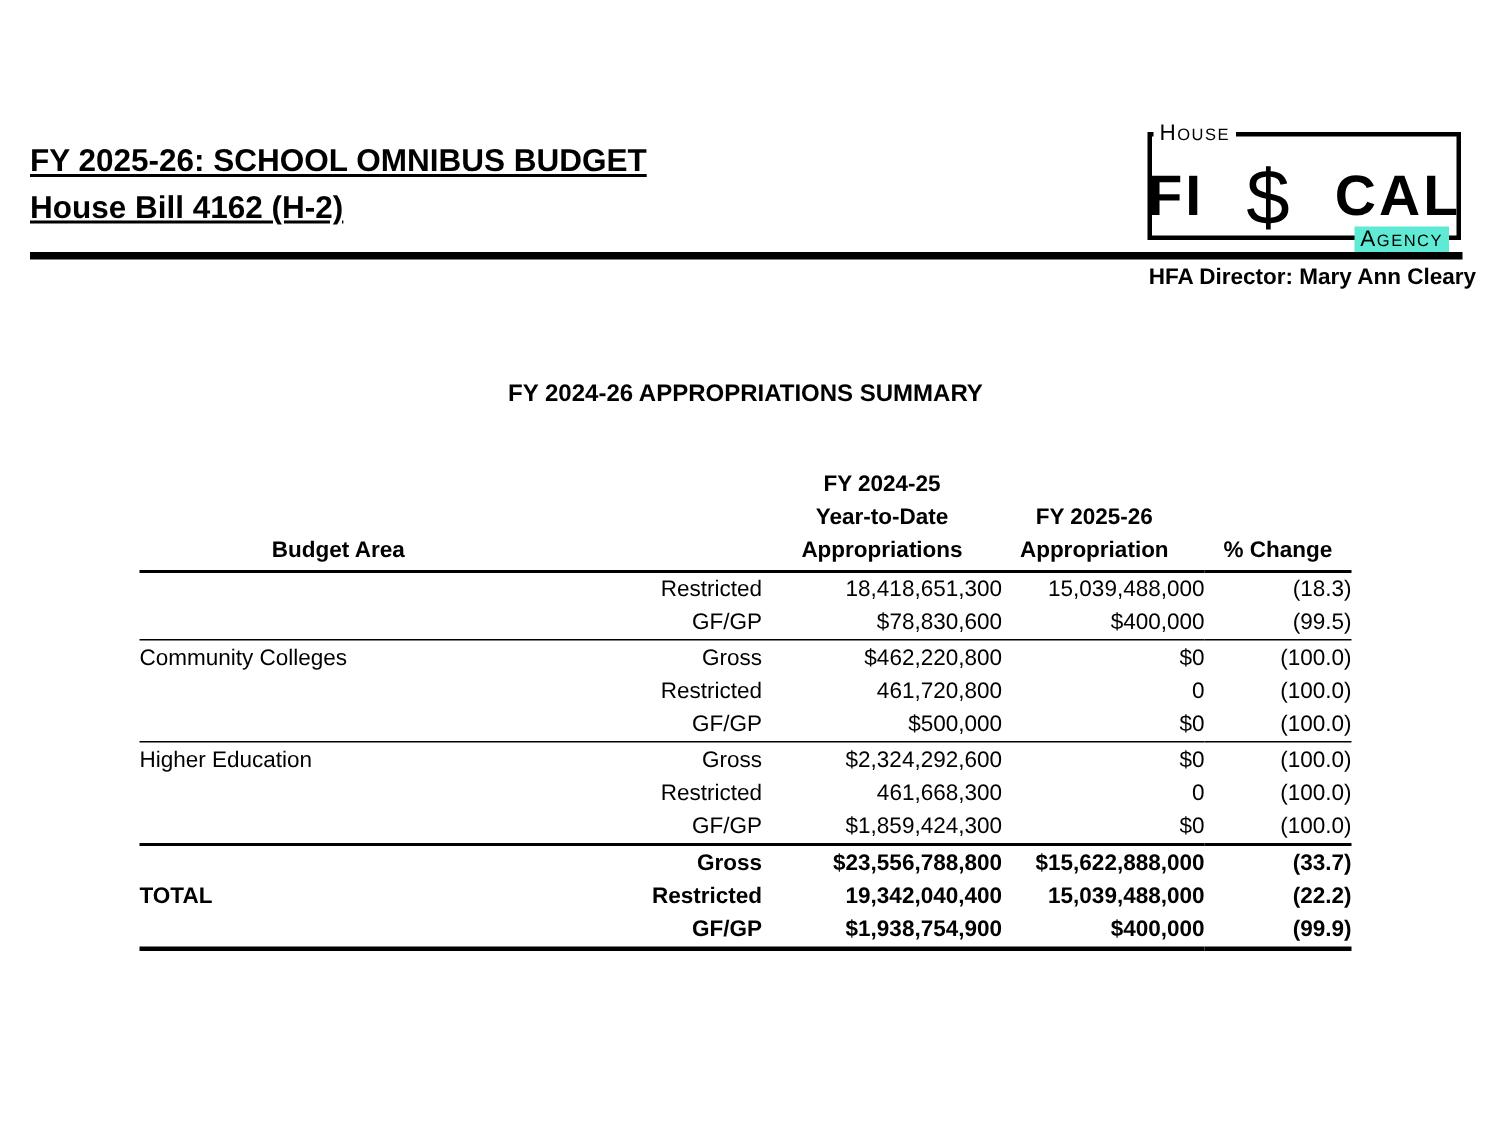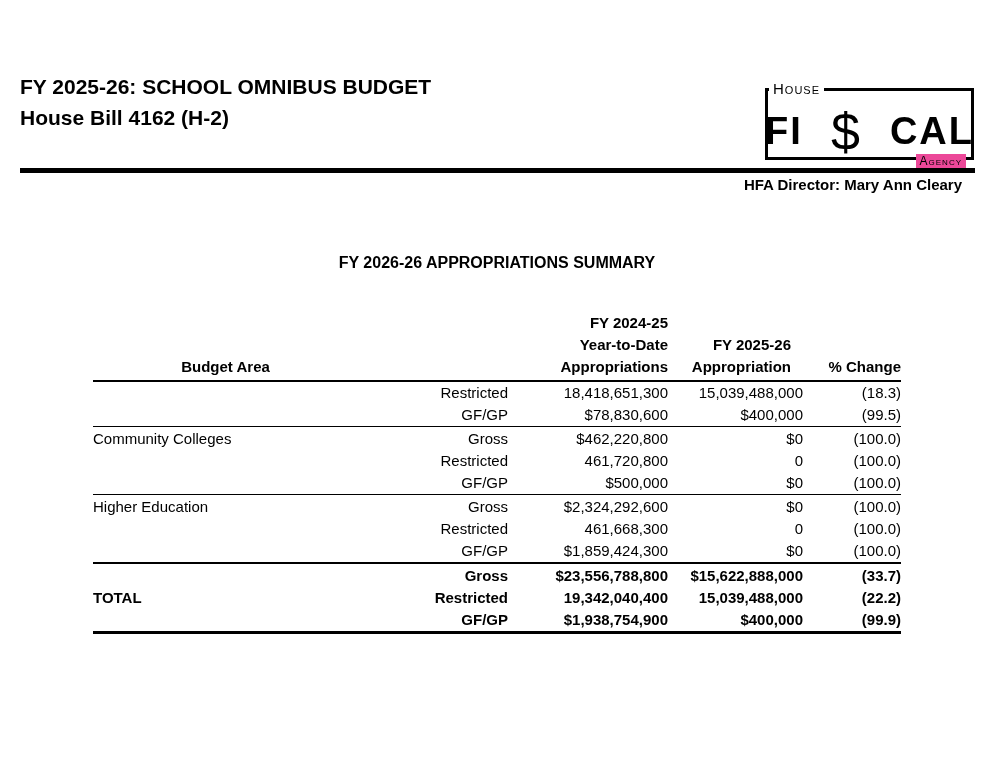--- a/index.html
+++ b/index.html
@@ -5,58 +5,58 @@
   * { box-sizing: border-box; margin: 0; padding: 0; }
   html, body { background: #ffffff; }
   body {
     width: 1000px; height: 760px;
     font-family: "Liberation Sans", sans-serif;
     color: #000;
   }
   .page { position: relative; width: 1000px; height: 760px; overflow: hidden; background: #fff; }
 
   
-  .doc-titles { position: absolute; top: 71px; left: 20px; }
+  .doc-titles { position: absolute; top: 92px; left: 20px; text-decoration: underline; }
   .doc-titles .t-line {
     font-size: 21px; font-weight: bold; line-height: 31px; white-space: nowrap;
   }
 
   .hfa-logo { position: absolute; top: 80px; right: 26px; width: 209px; height: 82px; }
   .hfa-box { position: absolute; top: 8px; left: 0; right: 0; bottom: 2px; border: 3px solid #000; }
   .hfa-house {
     position: absolute; top: 0; left: 4px; background: #fff; padding: 0 4px;
     font-variant: small-caps; font-size: 15px; letter-spacing: 1px; font-weight: normal;
   }
   .hfa-fiscal {
     position: absolute; top: 8px; left: 0; right: 0; bottom: 2px;
     display: flex; align-items: center; justify-content: space-between;
     font-weight: bold; font-size: 38px; letter-spacing: 2px; line-height: 1; margin-top: 14px;
   }
   .hfa-dollar { font-size: 52px; font-weight: normal; line-height: 0; position: relative; top: 1px; }
   .hfa-agency {
-    position: absolute; bottom: -6px; right: 8px; background: #ec4899; padding: 0 4px;
-    font-variant: small-caps; font-size: 12px; letter-spacing: 1px;
+    position: absolute; bottom: -6px; right: 8px; background: #5eead4; padding: 0 4px;
+    font-variant: small-caps; font-size: 15px; letter-spacing: 1px;
   }
 
   .header-rule { position: absolute; top: 168px; left: 20px; width: 955px; height: 5px; background: #000; }
   .director-line {
-    position: absolute; top: 176px; right: 38px;
+    position: absolute; top: 176px; right: 16px;
     font-size: 15px; font-weight: bold;
   }
 
   
   .main { position: absolute; top: 254px; left: 93px; width: 808px; }
   .summary-title { text-align: center; font-size: 16px; font-weight: bold; margin-bottom: 40px; }
 
   table.appr { width: 808px; border-collapse: collapse; table-layout: fixed; }
   table.appr th, table.appr td {
     font-size: 15px; padding: 0; white-space: nowrap; overflow: visible;
   }
   table.appr th {
-    font-weight: bold; vertical-align: bottom; text-align: right;
+    font-weight: bold; vertical-align: bottom; text-align: center;
     line-height: 22px; padding-bottom: 2px; border-bottom: 2px solid #000;
   }
   table.appr th.left { text-align: center; }
   table.appr th.pad-r { padding-right: 12px; }
   table.appr td { line-height: 22px; height: 22px; }
   table.appr td.num { text-align: right; }
   table.appr tr.first-of-group td { padding-top: 1px; }
   table.appr tr.sep-thin  td { border-bottom: 1.5px solid #000; }
   table.appr tr.sep-thick td { border-bottom: 2.5px solid #000; }
   table.appr tr.sep-bottom td { border-bottom: 3px solid #000; }
@@ -81,21 +81,21 @@
         <span>CAL</span>
       </div>
     <div class="hfa-agency">Agency</div>
   </div>
 
   <div class="header-rule"></div>
 
   <div class="director-line">HFA Director: Mary Ann Cleary</div>
 
   <div class="main">
-    <div class="summary-title">FY 2026-26 APPROPRIATIONS SUMMARY</div>
+    <div class="summary-title">FY 2024-26 APPROPRIATIONS SUMMARY</div>
 
     <table class="appr">
       <colgroup>
         <col style="width:265px">
         <col style="width:150px">
         <col style="width:160px">
         <col style="width:135px">
         <col style="width:98px">
       </colgroup>
       <thead>

